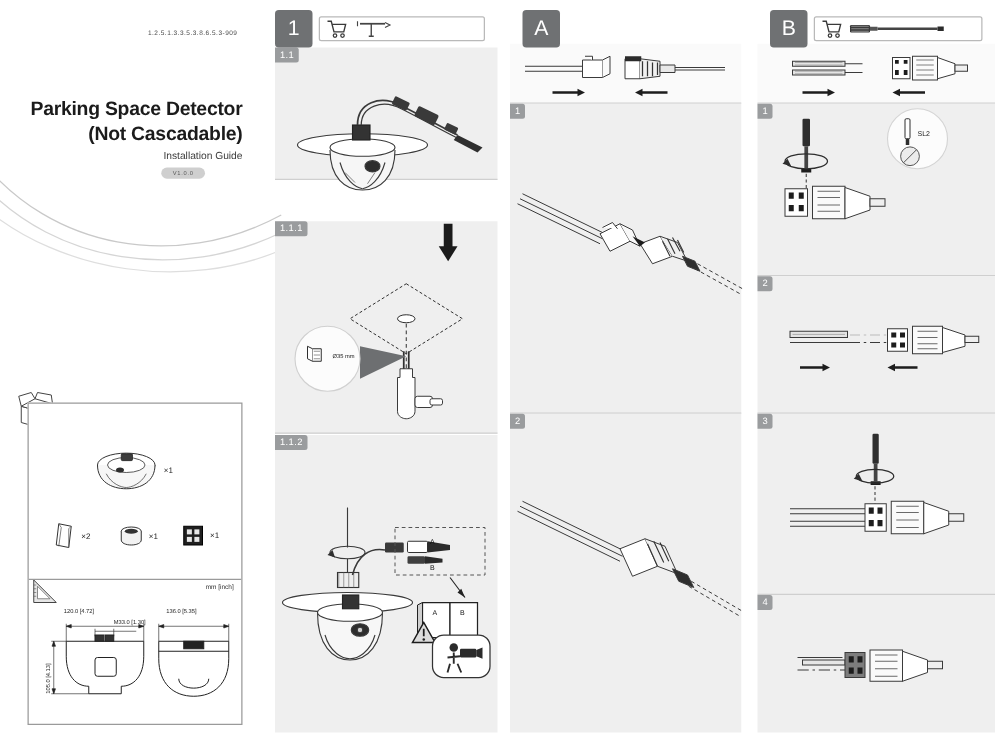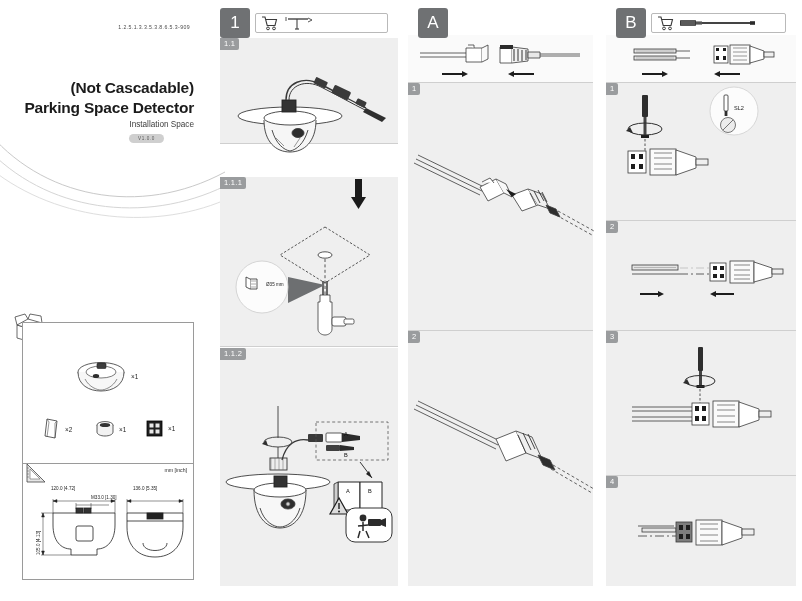--- a/index.html
+++ b/index.html
@@ -100,25 +100,25 @@
 </head>
 <body>
 
 <div class="page">
 
   <div class="col" id="col-cover">
 
     <div class="doc-code">1.2.5.1.3.3.5.3.8.6.5.3-909</div>
 
     <div class="cover-title">
+      <div>Parking Space Detector</div>
       <div>(Not Cascadable)</div>
-      <div>Parking Space Detector</div>
-    </div>
-
-    <div class="cover-sub">Installation Space</div>
+    </div>
+
+    <div class="cover-sub">Installation Guide</div>
     <div class="ver-badge">V1.0.0</div>
 
     <svg class="swoosh" viewBox="0 0 230 100">
       <path d="M-5 8 C 50 78, 150 98, 235 52" fill="none" stroke="#c9c9c9" stroke-width="1"></path>
       <path d="M-5 26 C 55 92, 155 105, 235 66" fill="none" stroke="#d5d5d5" stroke-width="1"></path>
       <path d="M-5 44 C 60 100, 160 112, 235 80" fill="none" stroke="#dedede" stroke-width="1"></path>
     </svg>
 
     <svg class="box-icon" viewBox="0 0 30 30">
       <path d="M3 12 L3 25 L17 29 L17 16 Z" fill="#fff" stroke="#444" stroke-width=".8"></path>

